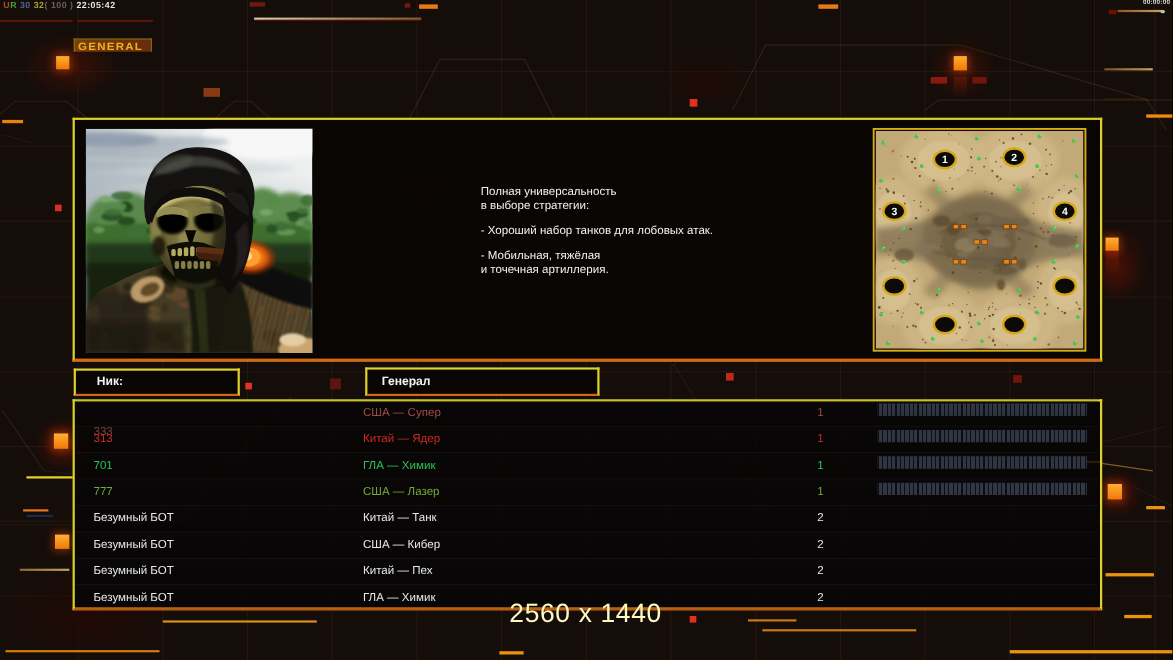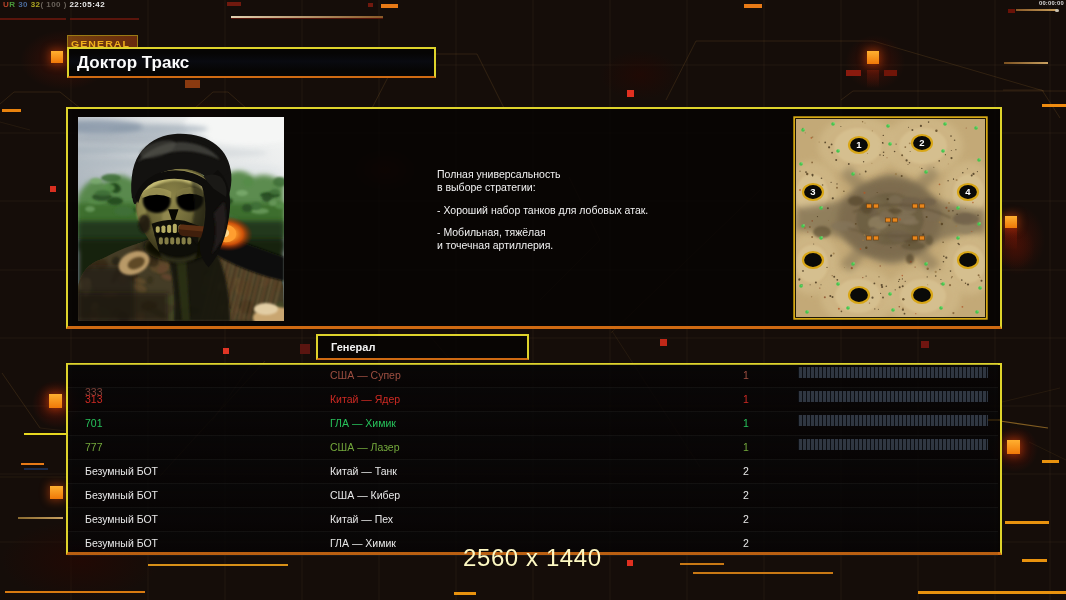--- a/index.html
+++ b/index.html
@@ -110,23 +110,20 @@
 <span style="color:#b8442a">U</span><span style="color:#4a9a3a">R</span>
 <span style="color:#4a6a9a">30</span> <span style="color:#b0a822">32</span><span style="color:#6a625a">( 100 )</span>
 <span style="color:#e8e8e8"> 22:05:42</span></div>
 <div style="position:absolute;left:1039px;top:0px;font-size:5.8px;font-weight:bold;color:#dcdcdc;letter-spacing:0.2px">00:00:00</div>
 
 <div style="position:absolute;left:67px;top:35px;width:71px;height:12px;background:linear-gradient(90deg,rgba(190,105,20,0.55),rgba(160,62,16,0.6));
 border:1px solid #9a7a14;border-bottom:none;box-sizing:border-box;">
 <div style="position:absolute;left:3px;top:0.5px;font-size:10.5px;font-weight:bold;letter-spacing:1.1px;color:#f0b01c;transform:scaleY(0.92)">GENERAL</div>
     </div>
 
-<div class="ybox" style="left:67px;top:47px;width:369px;height:31px;background:linear-gradient(180deg,#060504 15%,#090a10 45%,#060504 80%)">
-<div style="position:absolute;left:8px;top:4px;font-size:17px;font-weight:bold;color:#fbfbfb">Доктор Тракс</div>
-</div>
 
 <div class="ybox" style="left:66px;top:107px;width:936px;height:222px;border-bottom-width:3px;"></div>
 <svg width="206" height="204" viewBox="0 0 206 204" style="position:absolute;left:78px;top:117px">
       <defs>
         <linearGradient id="sky" x1="0" y1="1" x2="1" y2="0">
           <stop offset="0" stop-color="#8a97a6"></stop>
           <stop offset="0.4" stop-color="#b4bcc3"></stop>
           <stop offset="0.7" stop-color="#e2e5e6"></stop>
           <stop offset="1" stop-color="#f4f5f4"></stop>
         </linearGradient>
@@ -736,21 +733,24 @@
         <ellipse cx="175" cy="76" rx="10" ry="8" fill="#0a0a08" stroke="#d8a616" stroke-width="2.2"></ellipse>
         <text x="175" y="79.4" text-anchor="middle" font-family="Liberation Sans,sans-serif" font-size="9.5" font-weight="bold" fill="#fff">4</text>
         <ellipse cx="20" cy="144" rx="10" ry="8" fill="#0a0a08" stroke="#d8a616" stroke-width="2.2"></ellipse>
         <ellipse cx="175" cy="144" rx="10" ry="8" fill="#0a0a08" stroke="#d8a616" stroke-width="2.2"></ellipse>
         <ellipse cx="66" cy="179" rx="10" ry="8" fill="#0a0a08" stroke="#d8a616" stroke-width="2.2"></ellipse>
         <ellipse cx="129" cy="179" rx="10" ry="8" fill="#0a0a08" stroke="#d8a616" stroke-width="2.2"></ellipse>
       </g>
       <rect x="1.2" y="1.2" width="192.6" height="201.6" fill="none" stroke="#d8aa14" stroke-width="1.8"></rect>
     </svg>
 
-<div class="ybox" style="left:316px;top:334px;width:213px;height:26px;">
+<div class="ybox" style="left:67px;top:335px;width:151px;height:25px;">
+<div style="position:absolute;left:19px;top:4px;font-size:11px;font-weight:bold;color:#f2f2f2">Ник:</div>
+    </div>
+<div class="ybox" style="left:332px;top:334px;width:213px;height:26px;">
 <div style="position:absolute;left:13px;top:5px;font-size:11px;font-weight:bold;color:#f2f2f2">Генерал</div>
     </div>
 
 <div class="ybox" style="left:66px;top:363px;width:936px;height:192px;border-bottom-width:3px;"></div>
 <div style="position:absolute;left:68px;top:363.5px;width:930px;height:24.1px;background:linear-gradient(180deg,rgba(12,14,24,0.22),rgba(5,5,10,0.10));border-bottom:1px solid rgba(150,150,135,0.07);box-sizing:border-box;color:#9e4f41;font-size:10.5px">
       <span style="position:absolute;left:17px;top:22px">333</span>
       <span style="position:absolute;left:262px;top:5px">США — Супер</span>
       <span style="position:absolute;left:675px;top:5px">1</span>
       <div style="position:absolute;left:730px;top:3.5px;width:190px;height:11px;background-image:repeating-linear-gradient(90deg,rgba(10,12,16,0.95) 0 1px,rgba(48,55,66,0.95) 1px 4px),linear-gradient(180deg,#343b45,#1f242b)"></div>
     </div>

